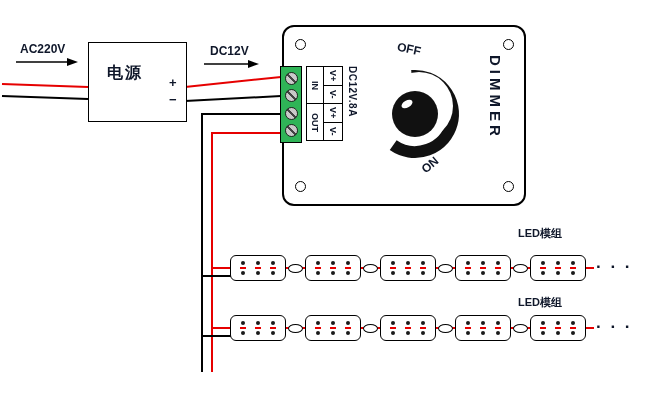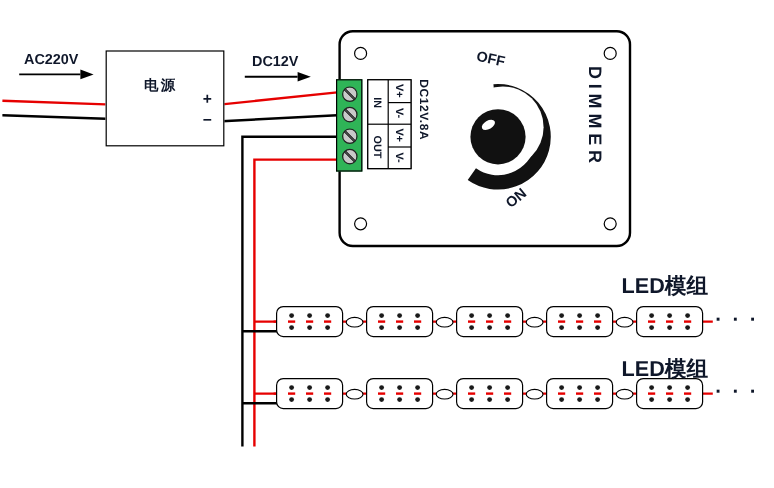--- a/index.html
+++ b/index.html
@@ -9,21 +9,21 @@
   svg.wires{position:absolute;left:0;top:0;z-index:1;}
   .w-red{stroke:var(--wire-red,#e60000);stroke-width:2;fill:none;}
   .w-black{stroke:var(--wire-black,#000);stroke-width:2;fill:none;}
   .arrow-line{stroke:#000;stroke-width:1.6;fill:none;}
   .arrow-head{fill:#000;}
 
   .lbl{font-weight:bold;font-size:12px;z-index:4;white-space:nowrap;}
 
   .power-box{left:88px;top:42px;width:97px;height:78px;border:1.5px solid #000;
              background:#fff;z-index:2;}
-  .power-name{position:absolute;left:18px;top:20px;font-size:12px;font-weight:bold;letter-spacing:2px;margin-left:13px;}
+  .power-name{position:absolute;left:18px;top:20px;font-size:16px;font-weight:bold;letter-spacing:2px;}
   .power-plus{position:absolute;left:80px;top:32px;font-size:13px;font-weight:bold;}
   .power-minus{position:absolute;left:80px;top:49px;font-size:13px;font-weight:bold;}
 
   .dimmer-box{left:282px;top:25px;width:240px;height:177px;border:2px solid #000;
               border-radius:12px;background:#fff;z-index:2;}
   .screw-hole{position:absolute;width:11px;height:11px;border:1.5px solid #000;border-radius:50%;
               background:#fff;box-sizing:border-box;}
 
   .terminal-block{left:280px;top:66px;width:22px;height:77px;background:var(--terminal-green,#2fb457);
                   border:1px solid #000;z-index:3;box-sizing:border-box;
@@ -56,21 +56,21 @@
   .led-row-1{left:230px;top:255px;}
   .led-row-2{left:230px;top:315px;}
   .module{width:56px;height:26px;background:#fff;border:1.5px solid #000;border-radius:6px;
           box-sizing:border-box;display:flex;align-items:center;justify-content:space-evenly;flex:none;}
   .cluster{display:flex;flex-direction:column;align-items:center;gap:2px;}
   .cluster i{width:4px;height:4px;background:#1a1a1a;border-radius:50%;}
   .cluster b{width:6px;height:2px;background:var(--wire-red,#e60000);}
   .connector{width:15px;height:9px;background:#fff;border:1.5px solid #000;border-radius:50%;
              margin:0 2px;flex:none;box-sizing:border-box;}
 
-  .led-label{font-weight:bold;font-size:18px;z-index:4;}
+  .led-label{font-weight:bold;font-size:11px;z-index:4;}
   .row1-label{left:518px;top:226px;}
   .row2-label{left:518px;top:295px;}
   .dots{font-weight:bold;font-size:17px;letter-spacing:2px;z-index:4;}
   .dots-1{left:596px;top:257px;}
   .dots-2{left:596px;top:317px;}
 </style>
 </head>
 <body>
 
 <div id="canvas">

